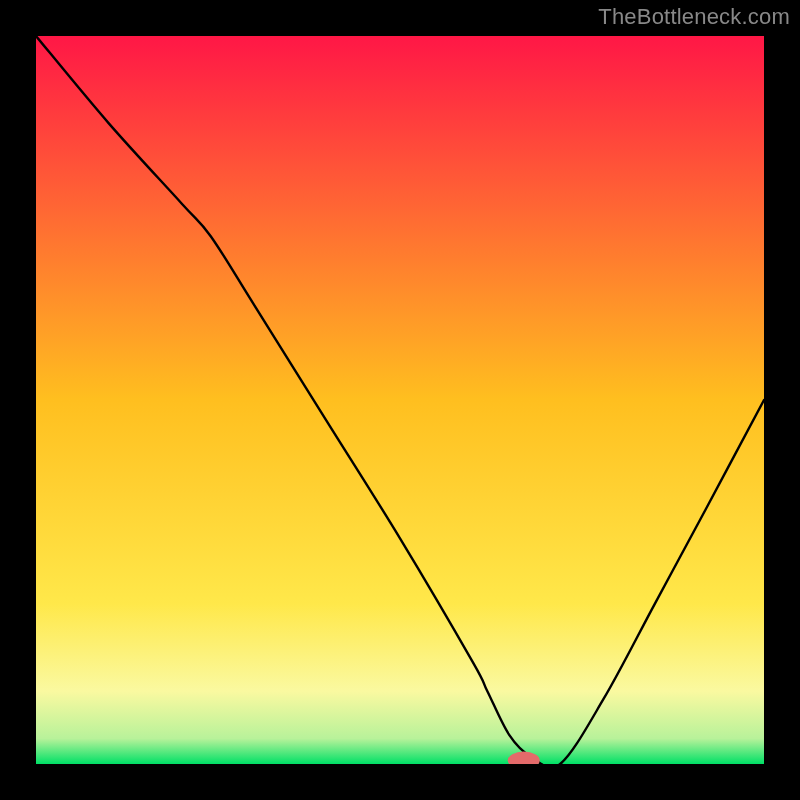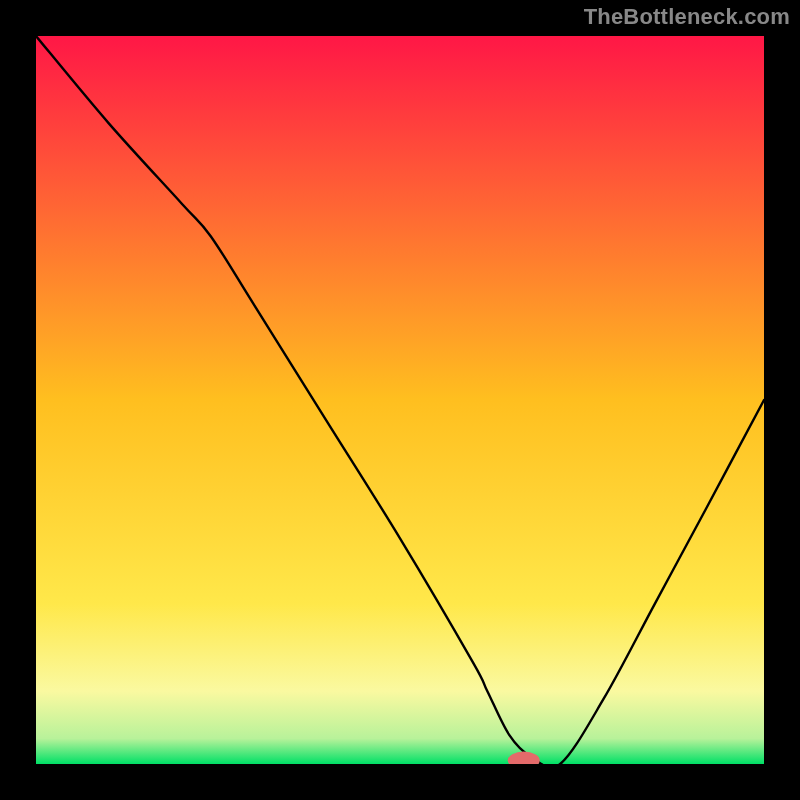--- a/index.html
+++ b/index.html
@@ -18,21 +18,21 @@
     width: 800px;
     height: 800px;
     background: #000;
   }
   .watermark {
     position: absolute;
     top: 4px;
     right: 10px;
     color: #888;
     font-size: 22px;
-    font-weight: 700;
+    font-weight: 400;
     letter-spacing: 0.2px;
     user-select: none;
   }
   .plot {
     position: absolute;
     left: 36px;
     top: 36px;
     width: 728px;
     height: 728px;
   }

